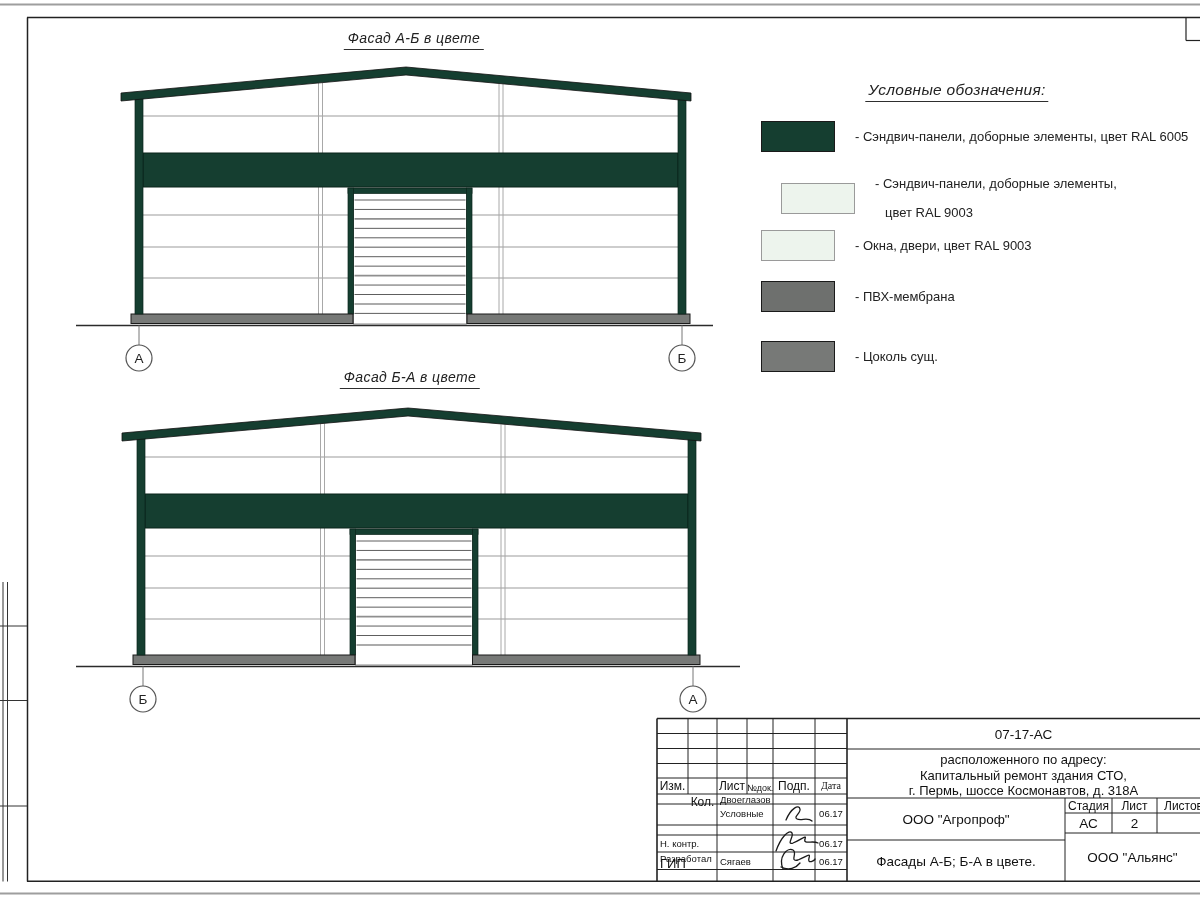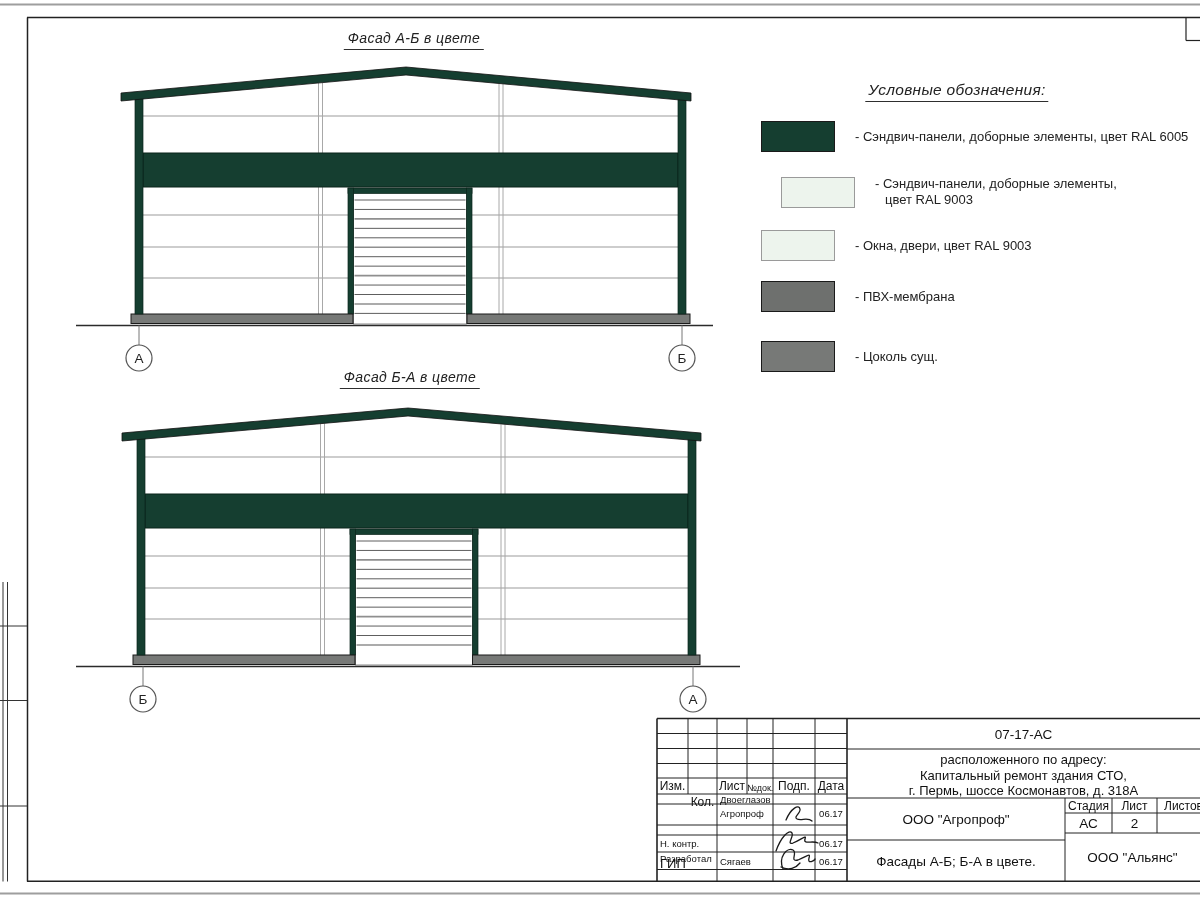--- a/index.html
+++ b/index.html
@@ -8,21 +8,21 @@
   #cad{position:absolute;left:0;top:0;z-index:1;}
   .ftitle{position:absolute;z-index:2;font-style:italic;font-size:14px;letter-spacing:.4px;
           color:#222;border-bottom:1.5px solid #2e2e2e;padding:0 4px 3px 4px;
           transform:translateX(-50%);white-space:nowrap;}
   .lg-head{position:absolute;z-index:2;left:957px;top:81px;transform:translateX(-50%);
            font-style:italic;font-size:15.5px;letter-spacing:.3px;color:#222;
            border-bottom:1.5px solid #2e2e2e;padding:0 3px 2px 3px;white-space:nowrap;}
   .lg-item{position:absolute;z-index:2;left:761px;display:flex;align-items:center;}
   .sw{display:block;width:74px;height:31px;border:1px solid #555;box-sizing:border-box;flex:0 0 auto;}
   .lg-lab{margin-left:20px;font-size:13px;line-height:16px;color:#222;white-space:nowrap;}
-  .lab2{display:block;padding-left:10px;}
+  .lab2{display:block;padding-left:10px;margin-top:13px;}
   .lab2:empty{display:none;}
   .tb{position:absolute;z-index:2;text-align:center;color:#111;line-height:1.15;white-space:nowrap;}
   .tb.l{text-align:left;}
 </style>
 </head>
 <body>
 
 <div class="sheet">
   <svg id="cad" width="1200" height="900">
       <line x1="0" y1="4.5" x2="1200" y2="4.5" stroke="#9e9e9e" stroke-width="2"></line>
@@ -183,24 +183,24 @@
   <div class="tb" style="left:1065px;top:816px;width:47px;font-size:13.5px;">АС</div>
   <div class="tb" style="left:1112px;top:816px;width:45px;font-size:13.5px;">2</div>
   <div class="tb" style="left:1157px;top:816px;width:53px;font-size:13.5px;"></div>
   <div class="tb" style="left:1065px;top:850px;width:135px;font-size:13.5px;">ООО "Альянс"</div>
 
   <div class="tb" style="left:657px;top:780px;width:31px;font-size:12px;">Изм.</div>
   <div class="tb" style="left:688px;top:796px;width:29px;font-size:12px;">Кол.</div>
   <div class="tb" style="left:717px;top:780px;width:30px;font-size:12px;">Лист</div>
   <div class="tb" style="left:747px;top:783px;width:26px;font-size:9px;">№док.</div>
   <div class="tb" style="left:773px;top:780px;width:42px;font-size:12px;">Подп.</div>
-  <div class="tb" style="left:815px;top:780px;width:32px;font-size:12px;">Дата</div>
+  <div class="tb" style="left:815px;top:780px;width:32px;font-size:10px;font-family:Liberation Serif, serif;">Дата</div>
 
   <div class="tb l" style="left:660px;top:854px;width:57px;font-size:9.5px;">Разработал</div>
-  <div class="tb l" style="left:720px;top:809px;width:52px;font-size:9.5px;">Агропроф</div>
+  <div class="tb l" style="left:720px;top:809px;width:52px;font-size:9.5px;">Условные</div>
   <div class="tb" style="left:815px;top:809px;width:32px;font-size:9.5px;">06.17</div>
   <div class="tb l" style="left:660px;top:839px;width:57px;font-size:9.5px;">Н. контр.</div>
   <div class="tb l" style="left:720px;top:795px;width:52px;font-size:9.5px;">Двоеглазов</div>
   <div class="tb" style="left:815px;top:839px;width:32px;font-size:9.5px;">06.17</div>
   <div class="tb l" style="left:660px;top:857px;width:57px;font-size:13px;">ГИП</div>
   <div class="tb l" style="left:720px;top:857px;width:52px;font-size:9.5px;">Сягаев</div>
   <div class="tb" style="left:815px;top:857px;width:32px;font-size:9.5px;">06.17</div>
 </div>
 
 </body></html>

